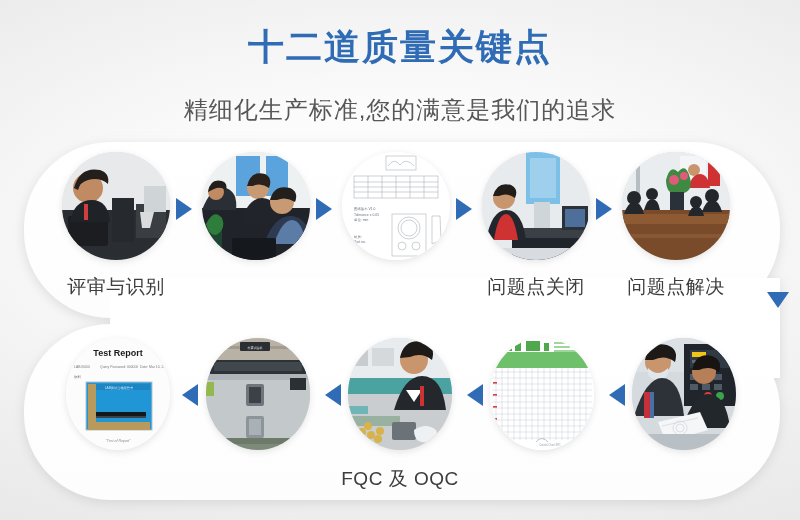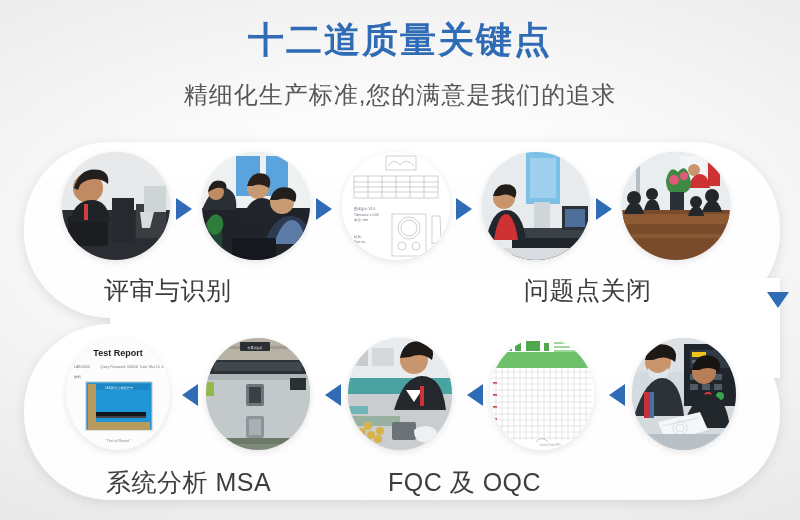--- a/index.html
+++ b/index.html
@@ -11,49 +11,48 @@
   }
   
   #stage{
     position:absolute;inset:0;
     background:
       radial-gradient(120% 90% at 50% 45%, #ffffff 0%, #fbfbfb 28%, #f0f0f0 55%, #e6e6e6 80%, #e2e2e2 100%);
   }
   
   .header{position:absolute;left:0;right:0;top:0;height:130px;text-align:center;}
   .title{
-    margin:0;padding-top:18px;
+    margin:0;padding-top:25px;
     font-size:36px;font-weight:bold;letter-spacing:2px;
     color:#2f6cb5;line-height:1.2;
   }
   .subtitle{
-    margin:8px;padding-top:10px;
+    margin:16px;padding-top:10px;
     font-size:24px;color:#575757;letter-spacing:1px;font-weight:normal;
   }
   
   .ribbon{position:absolute;left:0;top:128px;width:800px;height:392px;}
   
   .row{position:absolute;left:0;width:800px;height:auto;}
   .row1{top:152px;}
   .row2{top:338px;}
   .node{
     position:absolute;width:120px;text-align:center;
   }
   .disc{
     width:108px;height:108px;border-radius:50%;
     margin:0 auto;overflow:hidden;position:relative;
     box-shadow:0 2px 7px rgba(0,0,0,0.10);
     background:#dfe3e6;
   }
   .row2 .disc{width:104px;height:112px;border-radius:50%;text-align:right;}
   .disc svg{display:block;width:100%;height:100%;}
   .caption{
-    margin-top:14px;font-size:25px;color:#3d3d3d;white-space:nowrap;
+    margin-top:14px;font-size:19px;color:#3d3d3d;white-space:nowrap;
     letter-spacing:0.5px;
-    margin-left:48px;
   }
   .row2 .caption{margin-top:16px;}
   
   .arrow{position:absolute;width:0;height:0;}
   .arrow-right{
     border-top:11px solid transparent;border-bottom:11px solid transparent;
     border-left:16px solid #2f6cb5;
   }
   .arrow-left{
     border-top:11px solid transparent;border-bottom:11px solid transparent;
@@ -245,20 +244,21 @@
             <circle cx="30" cy="42" r="6"></circle>
               <path d="M22 58 q3 -11 8 -11 q6 0 8 11 z"></path>
             <circle cx="90" cy="44" r="7"></circle>
               <path d="M80 60 q4 -12 10 -12 q7 0 10 12 z"></path>
             <circle cx="74" cy="50" r="6"></circle>
               <path d="M66 64 q3 -10 8 -10 q6 0 8 10 z"></path>
           </g>
           <rect x="0" y="82" width="108" height="4" fill="#96643c" opacity="0.5"></rect>
         </svg>
       </div>
+      <div class="caption">问题点解决</div>
     </div>
   </div>
 
   <div class="arrow arrow-down" style="left:767px;top:292px;"></div>
 
   <div class="row row2">
 
     <div class="node" style="left:58px;top:0;">
       <div class="disc" style="background:#fbfbfc;">
         <svg viewBox="0 0 104 112" preserveAspectRatio="xMidYMid slice">
@@ -274,21 +274,20 @@
           <rect x="20" y="44" width="66" height="48" fill="none" stroke="#b9c2c8" stroke-width="1"></rect>
           <rect x="22" y="46" width="62" height="6" fill="#1a7fba" opacity="0.7"></rect>
           <text x="53" y="51" text-anchor="middle" font-size="3.2" fill="#cfe6f5" font-family="sans-serif">LAB测试合格报告书</text>
           <rect x="22" y="46" width="8" height="46" fill="#b99a5d"></rect>
           <rect x="22" y="84" width="62" height="8" fill="#b99a5d"></rect>
           <rect x="30" y="74" width="50" height="4" fill="#15181b"></rect>
           <rect x="30" y="78" width="50" height="2" fill="#3c4248"></rect>
           <text x="52" y="104" text-anchor="middle" font-size="3.6" fill="#8a8a8a" font-style="italic" font-family="sans-serif">"Test of Report"</text>
         </svg>
       </div>
-      <div class="caption">系统分析 MSA</div>
     </div>
 
     <div class="arrow arrow-left" style="left:182px;top:46px;"></div>
 
     <div class="node" style="left:198px;top:0;">
       <div class="disc">
         <svg viewBox="0 0 104 112" preserveAspectRatio="xMidYMid slice">
           <rect width="104" height="112" fill="#d9dde0"></rect>
           <rect x="0" y="0" width="104" height="22" fill="#b8b2a6"></rect>
           <rect x="0" y="8" width="104" height="3" fill="#a29b8e"></rect>

